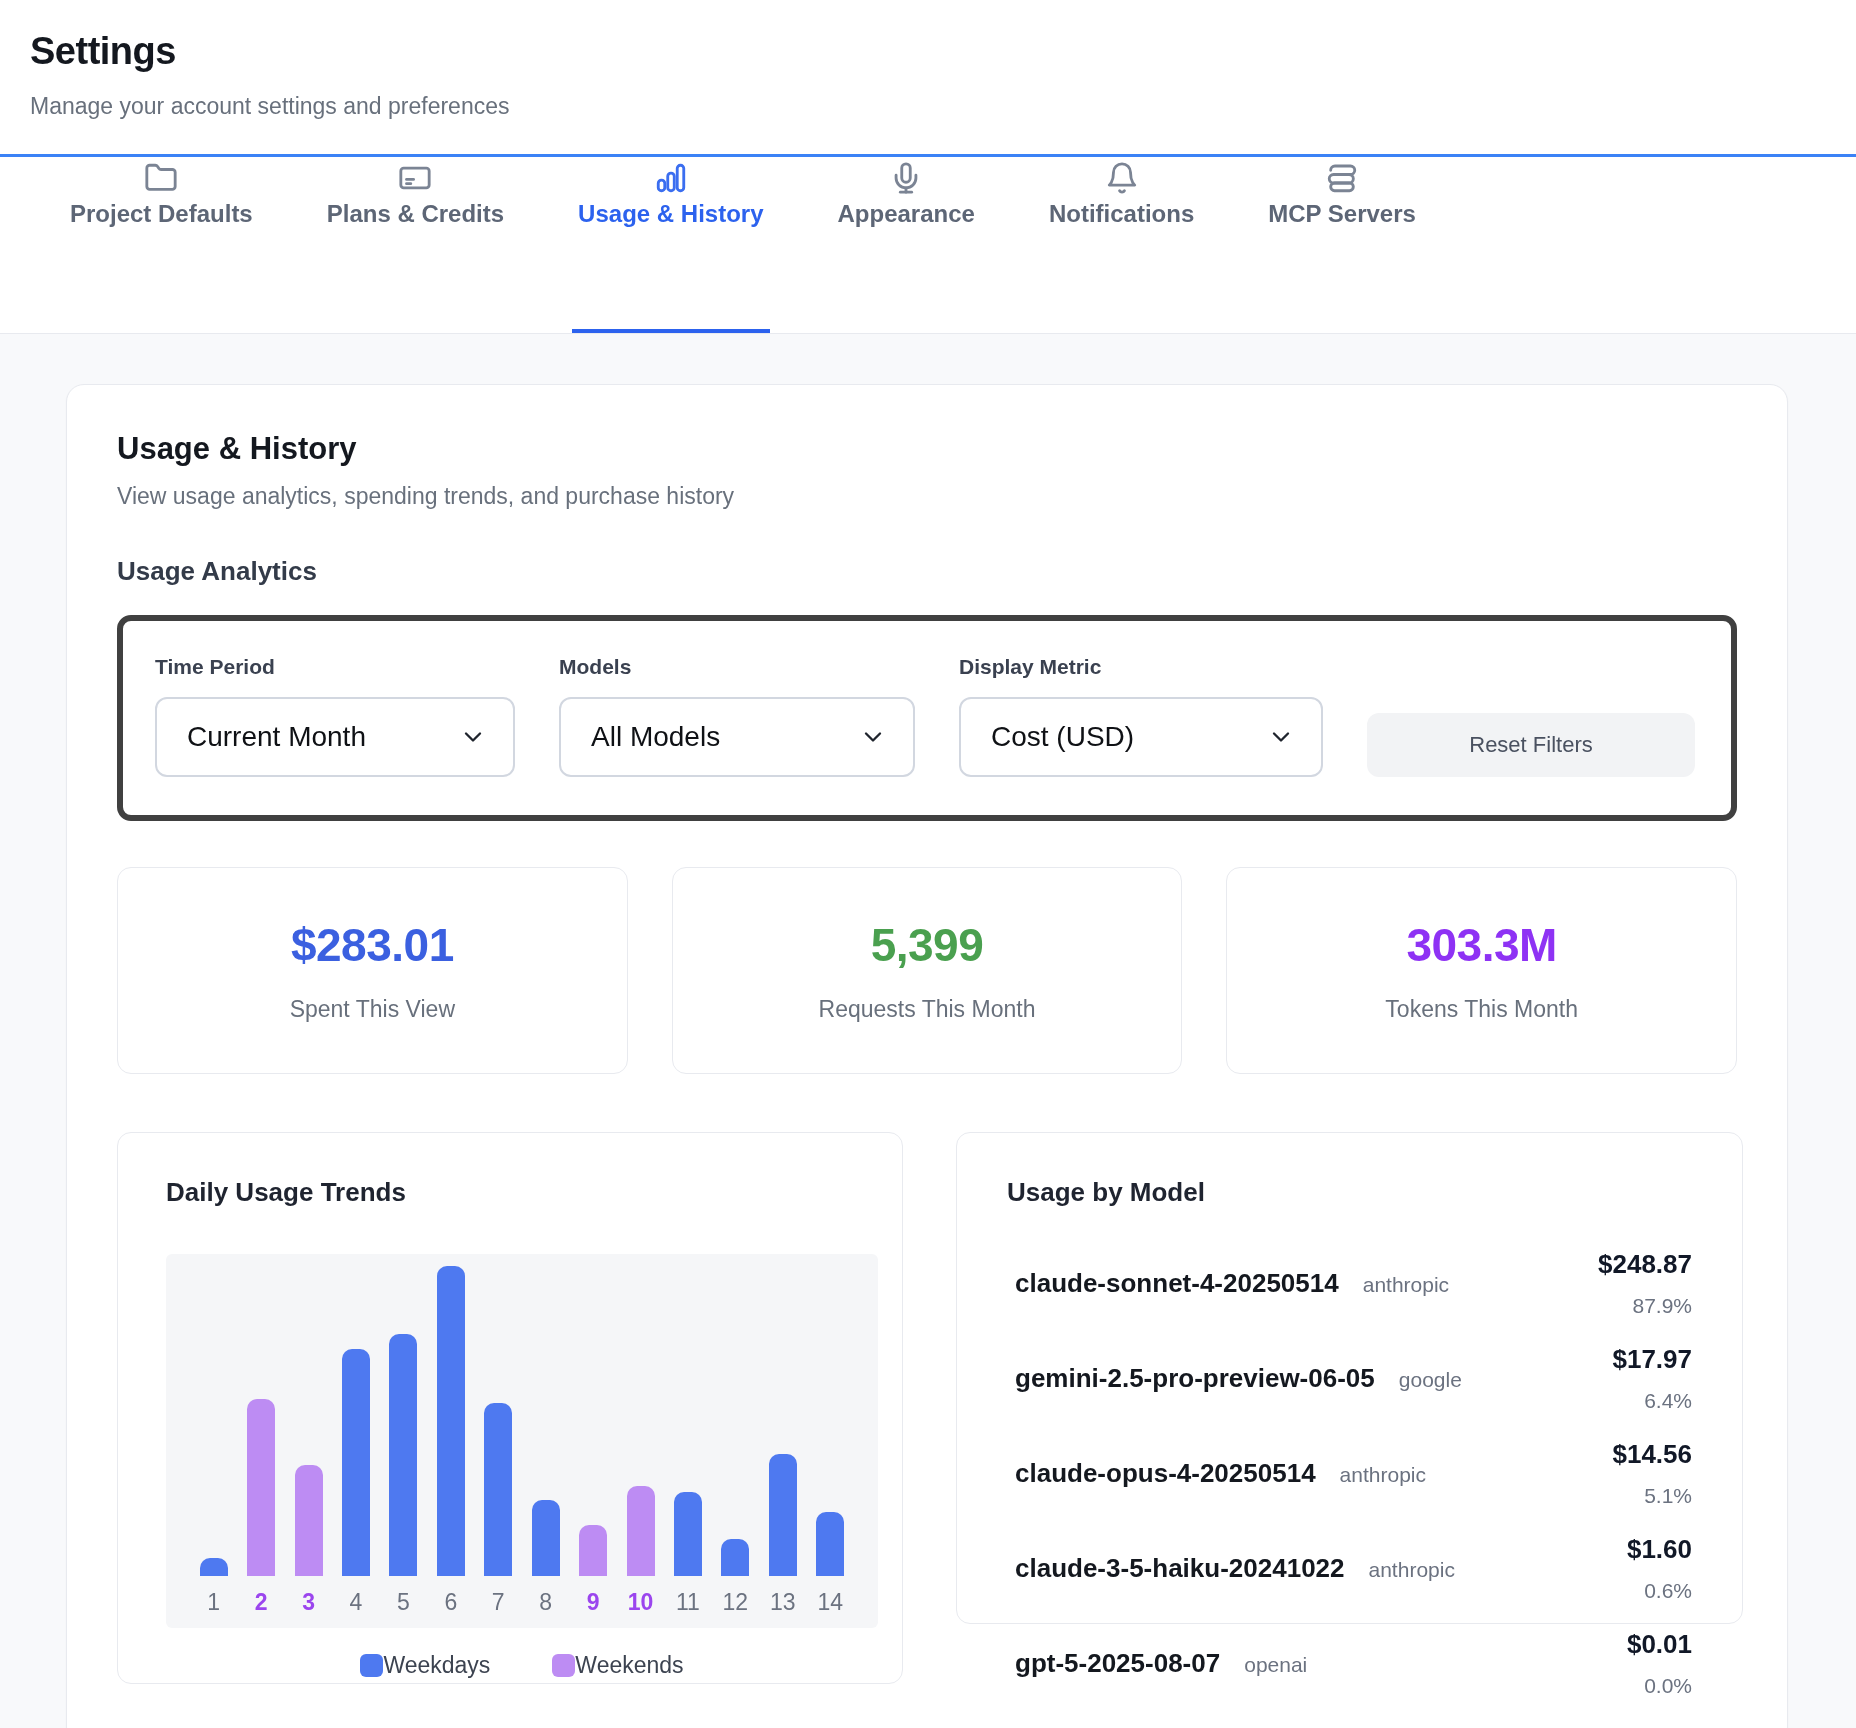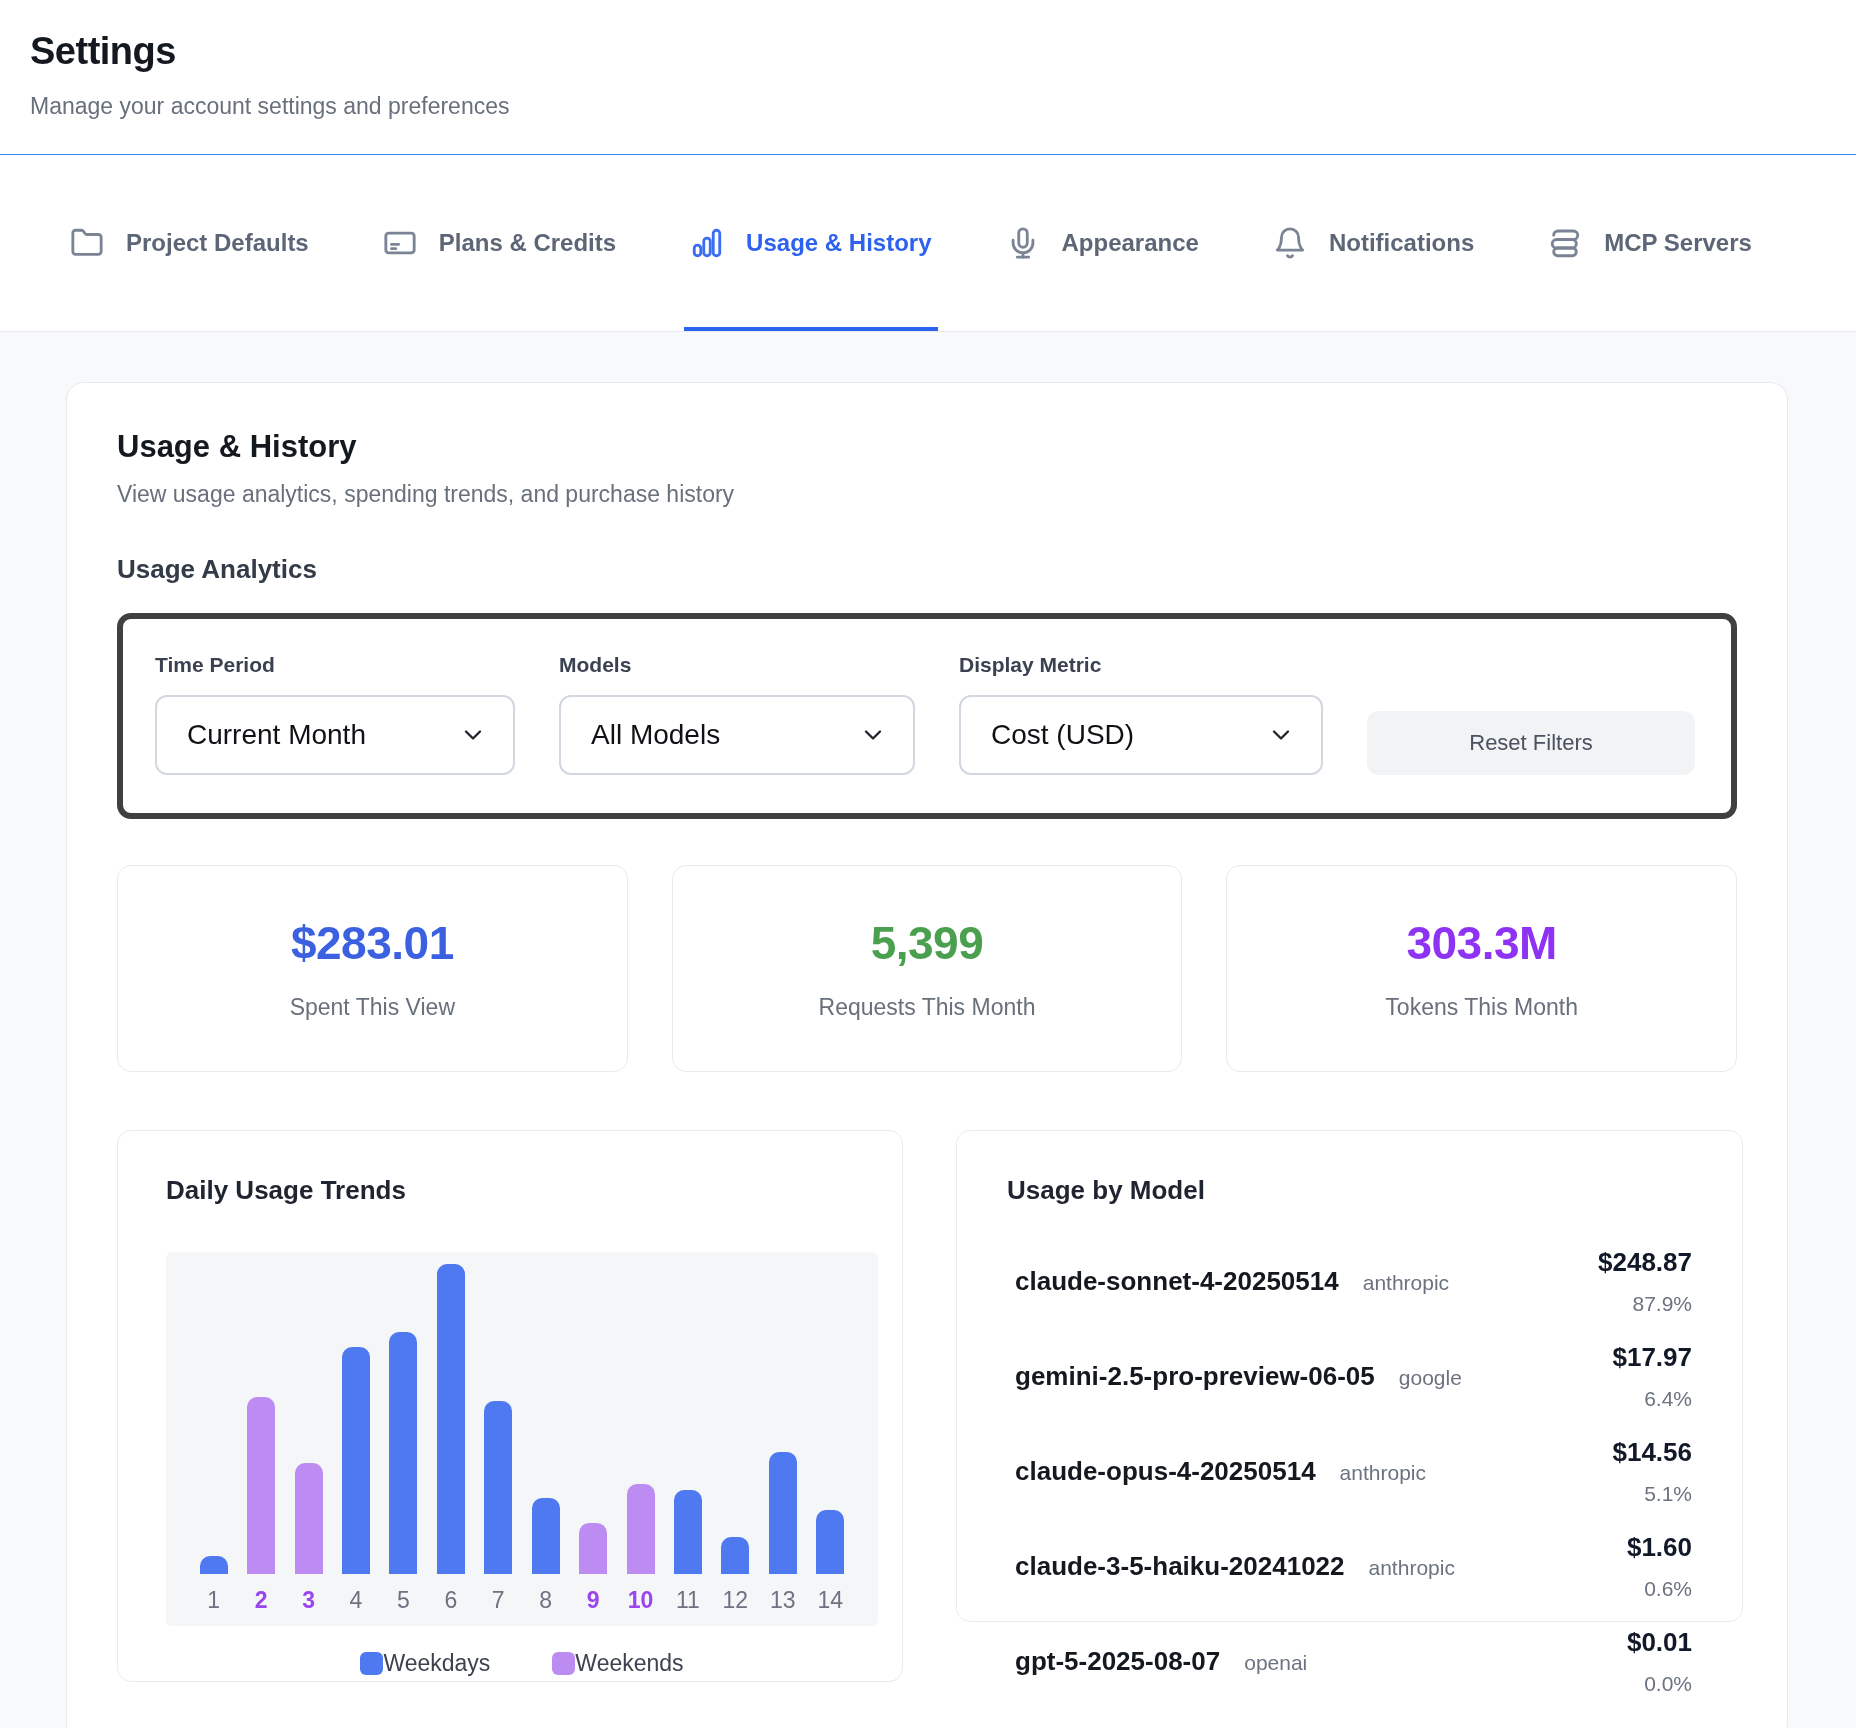--- a/index.html
+++ b/index.html
@@ -2,29 +2,29 @@
 <html><head>
 <meta charset="utf-8">
 <style>
   * { margin:0; padding:0; box-sizing:border-box; }
   html,body { width:1856px; height:1728px; overflow:hidden; }
   body {
     font-family:"Liberation Sans","DejaVu Sans",sans-serif;
     background:#f8f9fb; color:#16191f;
   }
   
-  .page-header { background:#fff; padding:30px 30px 34px 30px; border-bottom:1px solid #3b82f6; }
+  .page-header { background:#fff; padding:30px 30px 34px 30px; border-bottom:3px solid #3b82f6; }
   .page-title { font-size:38px; font-weight:700; letter-spacing:-0.5px; color:#14181f; }
   .page-subtitle { margin-top:20px; font-size:23px; color:#68707c; }
   
   .tabbar { background:#fff; height:177px; border-bottom:1px solid #e8eaef;
             display:flex; align-items:stretch; padding-left:64px; }
-  .tab { display:flex; align-items:center; gap:22px; font-size:24px; font-weight:600;
+  .tab { display:flex; align-items:center; gap:5px; font-size:24px; font-weight:600;
          color:#5d6676; padding:0 6px; margin-right:62px; cursor:pointer;
-         border-bottom:4px solid transparent; padding-top:4px; }
+         border-bottom:4px solid transparent; padding-top:4px;flex-direction:column; }
   .tab .ticon { display:flex; }
   .tab svg { width:34px; height:34px; stroke:#7b8494; }
   .tab.active { color:#2c62ee; border-bottom-color:#2c62ee; }
   .tab.active svg { stroke:#3b6ef0; }
   
   .main-card { width:1722px; margin:50px 0 0 66px; background:#fff;
                border:1px solid #e8eaef; border-radius:18px;
                padding:46px 50px 60px 50px; min-height:1360px;
                box-shadow:0 1px 2px rgba(16,24,40,.04); }
   .section-title { font-size:31px; font-weight:700; color:#14181f; }

